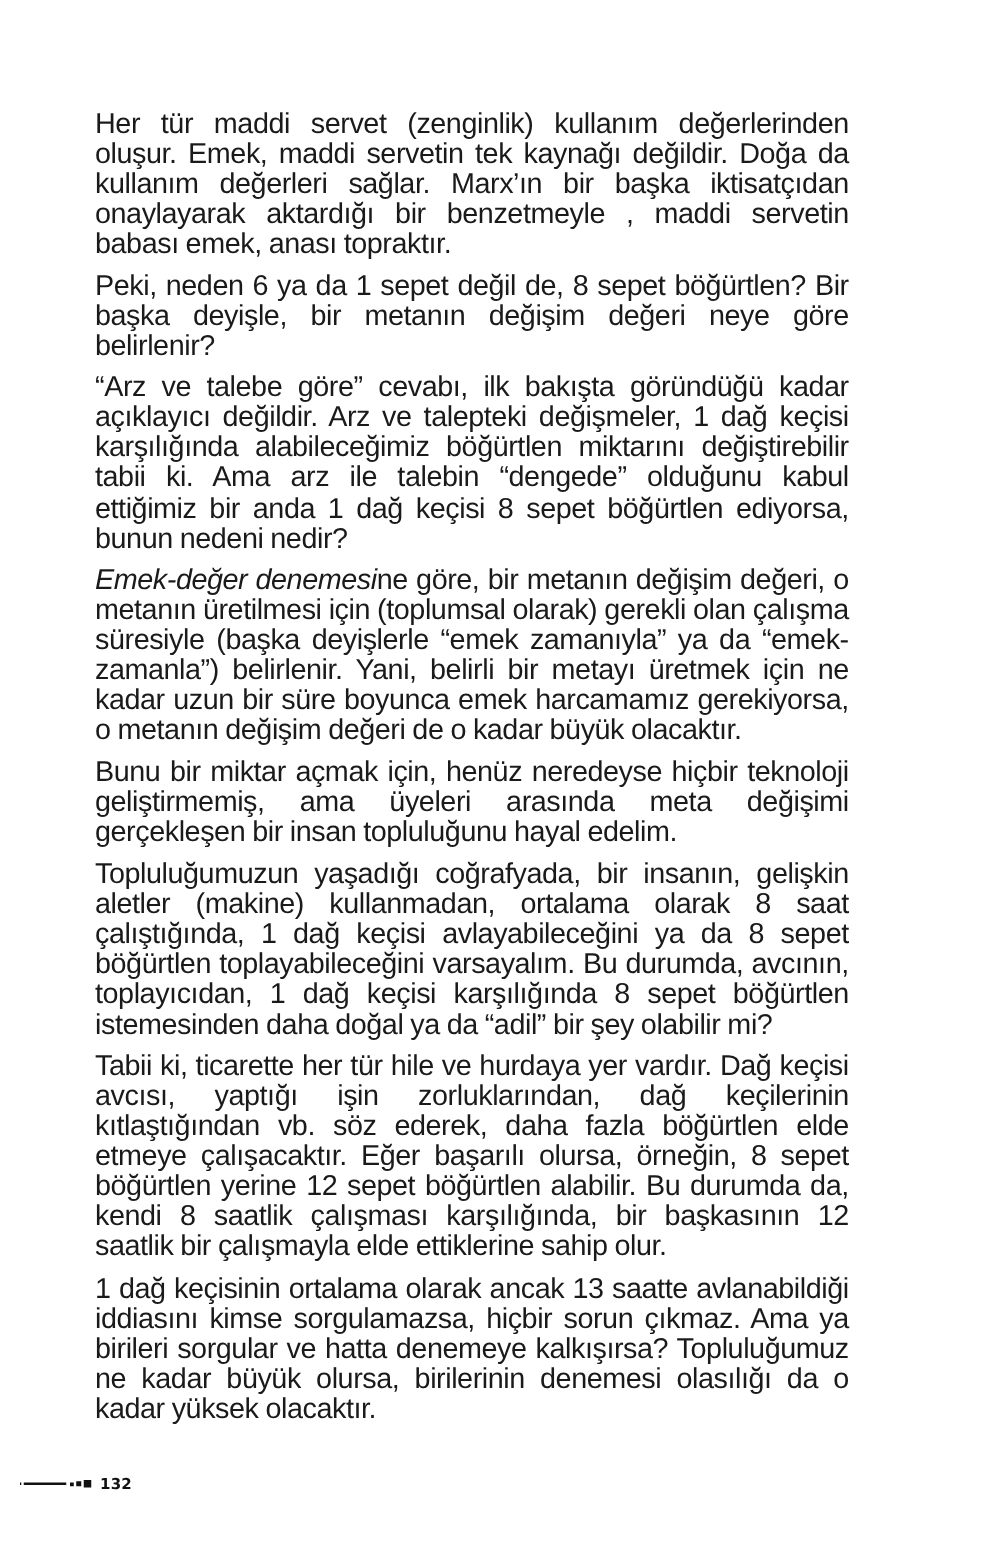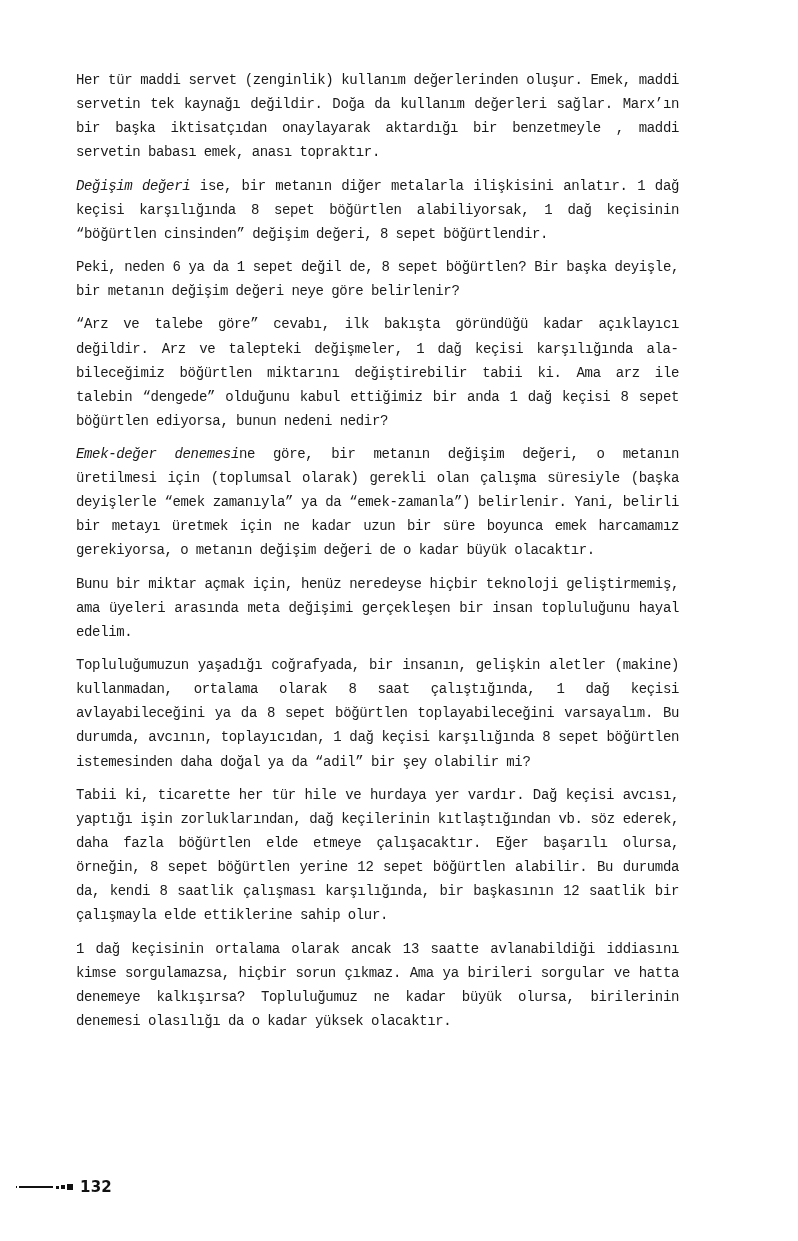--- a/index.html
+++ b/index.html
@@ -10,24 +10,24 @@
     body {
       width: 798px;
       height: 1241px;
       position: relative;
       overflow: hidden;
       color: #1a1a1a;
     }
     .page-body {
       position: absolute;
       left: 76px;
-      top: 68px;
+      top: 86px;
       width: 603px;
-      font-family: Liberation Mono, monospace;
-      font-size: 14px;
+      font-family: Liberation Sans, sans-serif;
+      font-size: 23px;
       line-height: 24.1px;
       letter-spacing: -0.35px;
       word-spacing: -0.5px;
     }
     .para {
       margin: 0 0 9.2px 0;
       text-align: justify;
       hyphens: manual;
     }
     .para em {
@@ -56,35 +56,32 @@
       width: 34px;
       height: 2px;
       background: #111;
     }
     .ornament .sq1 { width: 3px; height: 3px; background: #111; margin-left: 3px; }
     .ornament .sq2 { width: 4px; height: 4px; background: #111; margin-left: 2px; }
     .ornament .sq3 { width: 6px; height: 6px; background: #111; margin-left: 2px; }
     .page-number {
       font-family: "DejaVu Sans", "Liberation Sans", sans-serif;
       font-weight: bold;
-      font-size: 15px;
+      font-size: 12px;
       margin-left: 7px;
       color: #111;
       letter-spacing: 0.2px;
     }
   </style>
 </head>
 <body>
 
 <main class="page-body">
   <p class="para">
     <em></em><span>Her tür maddi servet (zenginlik) kullanım değerlerinden oluşur. Emek, maddi servetin tek kaynağı değildir. Doğa da kullanım değer­leri sağlar. Marx’ın bir başka iktisatçıdan onaylayarak aktardığı bir benzetmeyle , maddi servetin babası emek, anası topraktır.</span>
-  </p>
-  <p class="para">
-    <em>Değişim değeri</em><span> ise, bir metanın diğer metalarla ilişkisini anlatır. 1 dağ keçisi karşılığında 8 sepet böğürtlen alabiliyorsak, 1 dağ keçisi­nin “böğürtlen cinsinden” değişim değeri, 8 sepet böğürtlendir.</span>
   </p>
   <p class="para">
     <em></em><span>Peki, neden 6 ya da 1 sepet değil de, 8 sepet böğürtlen? Bir başka deyişle, bir metanın değişim değeri neye göre belirlenir?</span>
   </p>
   <p class="para">
     <em></em><span>“Arz ve talebe göre” cevabı, ilk bakışta göründüğü kadar açıklayıcı değildir. Arz ve talepteki değişmeler, 1 dağ keçisi karşılığında ala­bileceğimiz böğürtlen miktarını değiştirebilir tabii ki. Ama arz ile talebin “dengede” olduğunu kabul ettiğimiz bir anda 1 dağ keçisi 8 sepet böğürtlen ediyorsa, bunun nedeni nedir?</span>
   </p>
   <p class="para">
     <em>Emek-değer denemesi</em><span>ne göre, bir metanın değişim değeri, o metanın üretilmesi için (toplumsal olarak) gerekli olan çalışma süresiyle (başka deyişlerle “emek zamanıyla” ya da “emek-zamanla”) belir­lenir. Yani, belirli bir metayı üretmek için ne kadar uzun bir süre boyunca emek harcamamız gerekiyorsa, o metanın değişim değeri de o kadar büyük olacaktır.</span>
   </p>

